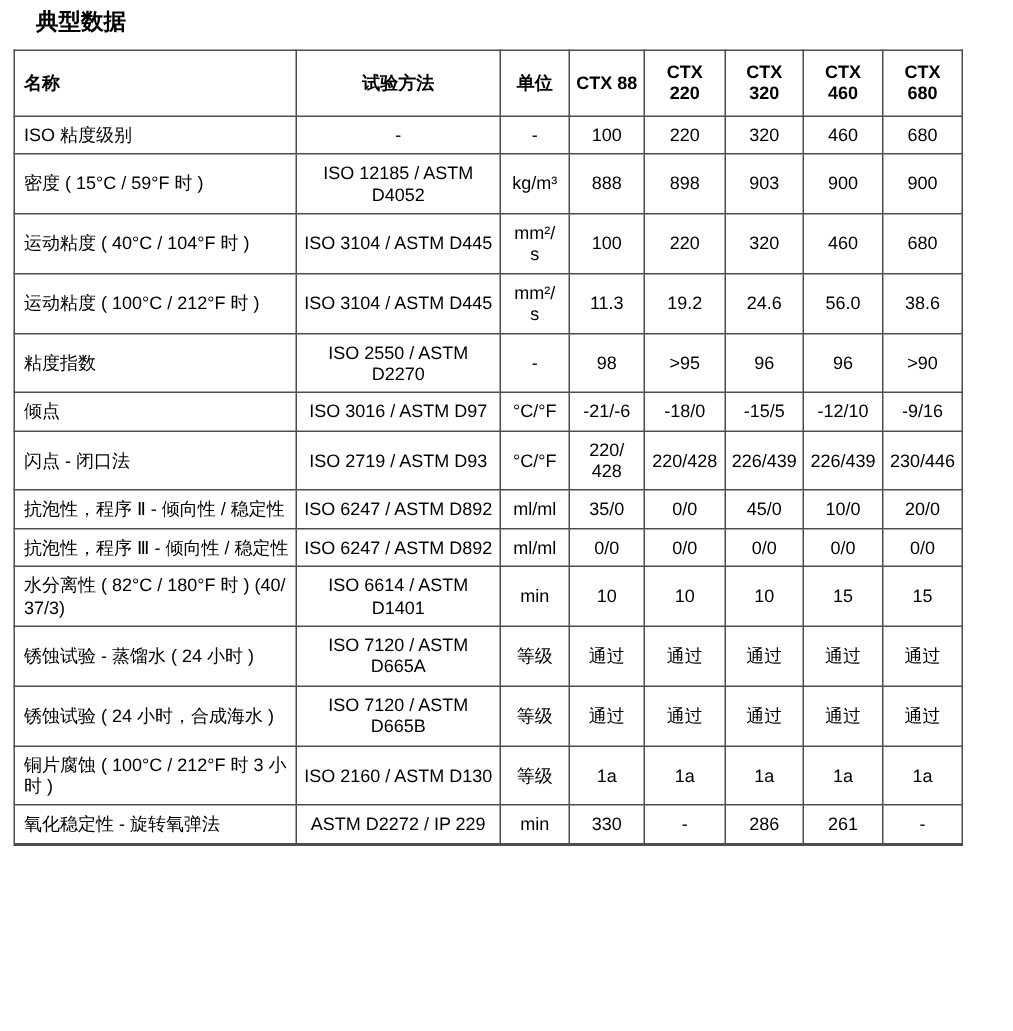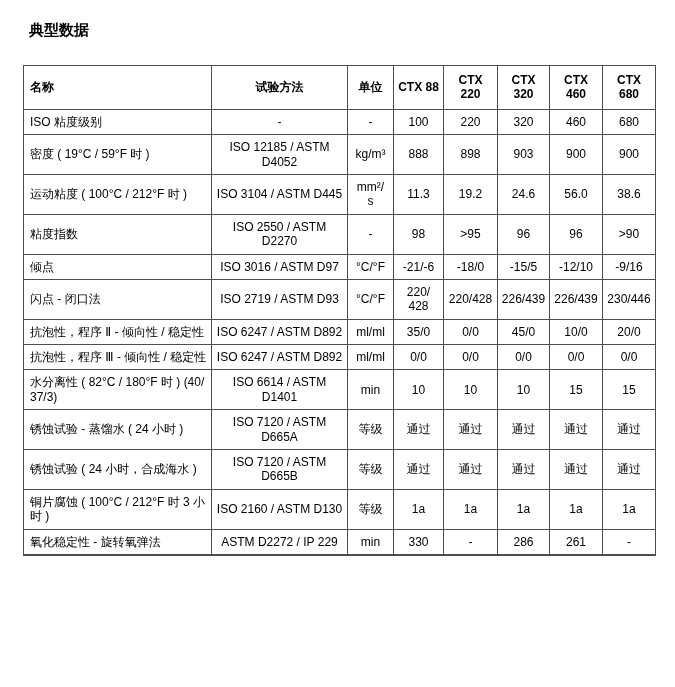--- a/index.html
+++ b/index.html
@@ -16,29 +16,29 @@
   .page {
     position: relative;
     width: 675px;
     height: 687px;
     background: var(--bg);
     font-family: "Liberation Sans", "DejaVu Sans", sans-serif;
     color: var(--text);
     overflow: hidden;
   }
   .page-title {
-    margin: 16px;
-    padding: 5px 0 9px 13px;
+    margin: 0;
+    padding: 5px 0 9px 24px;
     font-size: 15px;
     font-weight: bold;
     color: var(--text);
     font-family: Liberation Mono, monospace;
   }
   table.data-table {
-    margin-left: 23px;
+    margin-left: 9px;
     border-collapse: collapse;
     table-layout: fixed;
     width: 632px;
     border: 1px solid var(--border);
     border-bottom-width: 2px;
   }
   .data-table th, .data-table td {
     border: 1px solid var(--border);
     font-size: 12px;
     line-height: 1.2;
@@ -103,28 +103,38 @@
           <td class="cell-name">ISO 粘度级别</td>
           <td class="cell-method">-</td>
           <td class="cell-unit">-</td>
           <td class="cell-value">100</td>
           <td class="cell-value">220</td>
           <td class="cell-value">320</td>
           <td class="cell-value">460</td>
           <td class="cell-value">680</td>
         </tr>
         <tr>
-          <td class="cell-name">密度 ( 19°C / 59°F 时 )</td>
+          <td class="cell-name">密度 ( 15°C / 59°F 时 )</td>
           <td class="cell-method">ISO 12185 / ASTM D4052</td>
           <td class="cell-unit">kg/​m³</td>
           <td class="cell-value">888</td>
           <td class="cell-value">898</td>
           <td class="cell-value">903</td>
           <td class="cell-value">900</td>
           <td class="cell-value">900</td>
+        </tr>
+        <tr>
+          <td class="cell-name">运动粘度 ( 40°C / 104°F 时 )</td>
+          <td class="cell-method">ISO 3104 / ASTM D445</td>
+          <td class="cell-unit">mm²/​s</td>
+          <td class="cell-value">100</td>
+          <td class="cell-value">220</td>
+          <td class="cell-value">320</td>
+          <td class="cell-value">460</td>
+          <td class="cell-value">680</td>
         </tr>
         <tr>
           <td class="cell-name">运动粘度 ( 100°C / 212°F 时 )</td>
           <td class="cell-method">ISO 3104 / ASTM D445</td>
           <td class="cell-unit">mm²/​s</td>
           <td class="cell-value">11.3</td>
           <td class="cell-value">19.2</td>
           <td class="cell-value">24.6</td>
           <td class="cell-value">56.0</td>
           <td class="cell-value">38.6</td>

